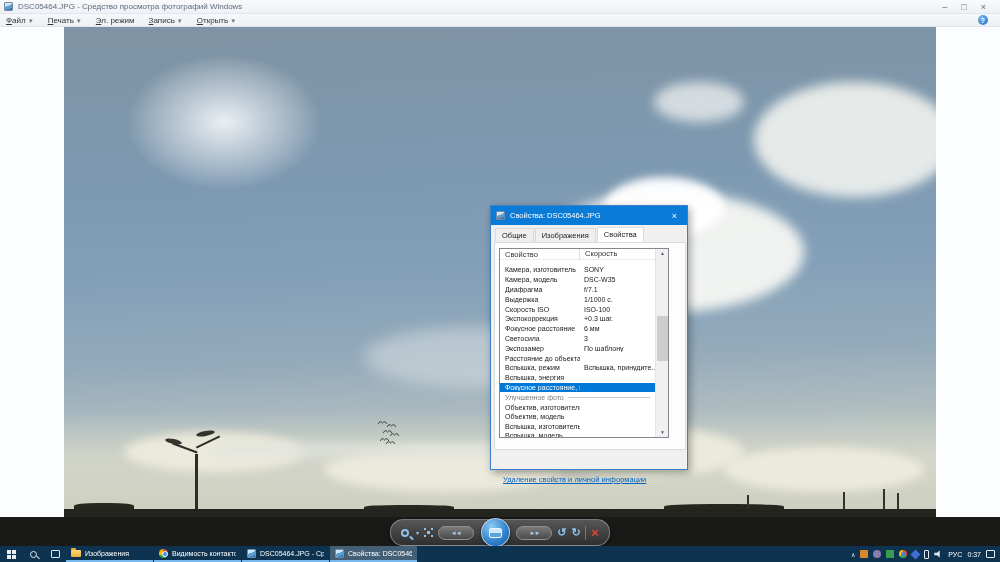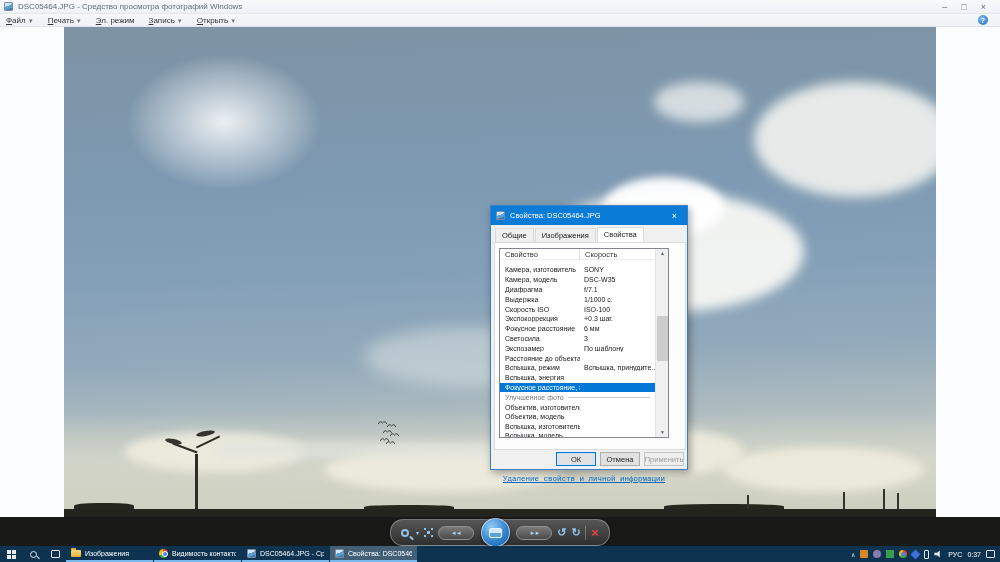--- a/index.html
+++ b/index.html
@@ -100,40 +100,40 @@
   .dlg-titlebar { position:absolute; left:0; top:0; width:100%; height:19px; background:var(--dialog-title,#0a7bd7);
     display:flex; align-items:center; padding:0 5px; }
   .dlg-title { color:#fff; font-size:7.5px; margin-left:5px; }
   .dlg-close { margin-left:auto; color:#fff; font-size:9px; padding:0 5px; }
   .tabs { position:absolute; left:4px; top:22px; display:flex; }
   .tab { font-size:7.5px; color:#222; padding:2px 6px 3px; border:1px solid #d9d9d9; border-bottom:none;
     background:#efefef; margin-right:1px; }
   .tab.active { background:#fff; position:relative; top:-1px; padding-bottom:4px; border-color:#dcdcdc; }
   .tab-page { position:absolute; left:3px; top:36px; width:192px; height:208px; background:#fdfdfd; border:1px solid #dcdcdc; }
   .plist { position:absolute; left:4px; top:5px; width:170px; height:190px; background:#fff; border:1px solid #828790; overflow:hidden; }
-  .phead { display:flex; height:11px; border-bottom:1px solid #ececec; align-items:center; }
+  .phead { display:flex; height:11px; border-bottom:1px solid #ececec; }
   .phc { font-size:7.5px; color:#333; padding-left:5px; }
   .phc1 { width:80px; border-right:1px solid #e0e0e0; height:11px; line-height:11px; }
   .prows { position:absolute; left:0; top:11px; width:155px; }
   .prow { display:flex; height:9.8px; align-items:center; overflow:hidden; }
   .pcell { font-size:7px; color:#1a1a1a; white-space:nowrap; overflow:hidden; }
   .pname { width:80px; padding-left:5px; flex:none; }
   .pvalue { flex:1; padding-left:4px; }
   .prow.selected { background:var(--selection,#0078d7); }
   .prow.selected .pcell { color:#fff; }
   .prow.section .pname { width:auto; color:#7a7a7a; }
   .prow.section .secline { flex:1; height:1px; background:#c9c9c9; margin:0 5px 0 4px; }
   .prow.clipped { height:5px; align-items:flex-start; }
   .prow.clipped .pcell { color:#9ab0c8; transform:translateY(-4px); }
   .prow.clipped-b { height:6px; align-items:flex-start; }
   .vscroll { position:absolute; right:0; top:0; width:13px; height:188px; background:#f0f0f0; border-left:1px solid #e3e3e3; }
   .varrow { position:absolute; left:0; width:13px; height:9px; color:#606060; font-size:5px; text-align:center; line-height:9px; }
   .va-up { top:0; } .va-dn { bottom:0; }
   .vthumb { position:absolute; left:1px; top:67px; width:11px; height:45px; background:#cdcdcd; }
-  .dlg-link { position:absolute; left:8px; top:232px; font-size:7.5px; color:var(--link,#0563c1); text-decoration:underline;font-family:Liberation Mono, monospace; }
+  .dlg-link { position:absolute; left:8px; top:232px; font-size:7.5px; color:var(--link,#0563c1); text-decoration:underline; }
   .dlg-buttons { position:absolute; left:0; bottom:3px; width:100%; display:flex; justify-content:flex-end; gap:4px; padding-right:3px; }
   .dbtn { width:40px; height:14px; font-size:7.5px; color:#222; background:#e1e1e1; border:1px solid #adadad;
     display:flex; align-items:center; justify-content:center; }
   .dbtn.default { border:1px solid var(--accent,#0078d7); box-shadow:inset 0 0 0 1px #cfe4f7; }
   .dbtn.disabled { color:#9d9d9d; border-color:#c5c5c5; background:#eee; }
 
   
   .taskbar { position:absolute; left:0; top:546px; width:1000px; height:16px; background:var(--taskbar,#0d3350);
     display:flex; align-items:stretch; }
   .tb-sys { display:flex; align-items:center; }
@@ -363,25 +363,20 @@
             </div>
           </div>
         <div class="vscroll">
           <div class="varrow va-up">▲</div>
           <div class="vthumb"></div>
           <div class="varrow va-dn">▼</div>
         </div>
       </div>
       <a class="dlg-link">Удаление свойств и личной информации</a>
     </div>
-    <div class="dlg-buttons" id="dlg-buttons">
-        <div class="dbtn default">ОК</div>
-        <div class="dbtn">Отмена</div>
-        <div class="dbtn disabled">Применить</div>
-      </div>
   </div>
 
   <div class="taskbar">
     <div class="tb-sys">
       <div class="sysbtn">
         <span class="winlogo">
             <span></span>
             <span></span>
             <span></span>
             <span></span>

